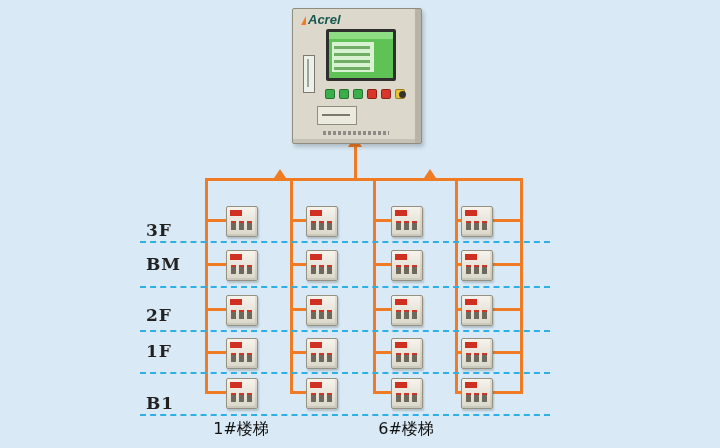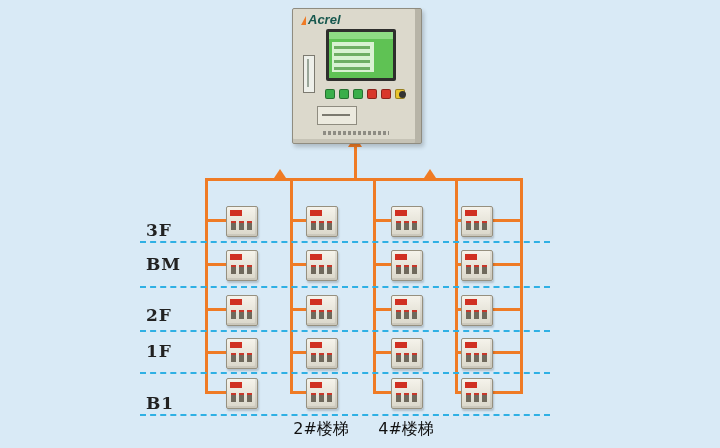--- a/index.html
+++ b/index.html
@@ -302,22 +302,22 @@
     </div>
   <div class="device" style="left:461px;top:378px">
       <span class="dev-tag"></span>
       <span class="dev-btns">
         <i></i>
         <i></i>
         <i></i>
       </span>
     </div>
 
-  <div class="stair-label" style="left:279px">2#楼梯</div>
-  <div class="stair-label" style="left:364px">4#楼梯</div>
+  <div class="stair-label" style="left:199px">1#楼梯</div>
+  <div class="stair-label" style="left:364px">6#楼梯</div>
 
   <div class="panel">
     <div class="brand"><span class="brand-mark"></span><span>Acrel</span></div>
     <div class="screen">
       <div class="screen-inner">
         <div class="scr-head"></div>
         <div class="scr-list">
           <div class="scr-line" style="top:4px"></div>
           <div class="scr-line" style="top:11px"></div>
           <div class="scr-line" style="top:18px"></div>

